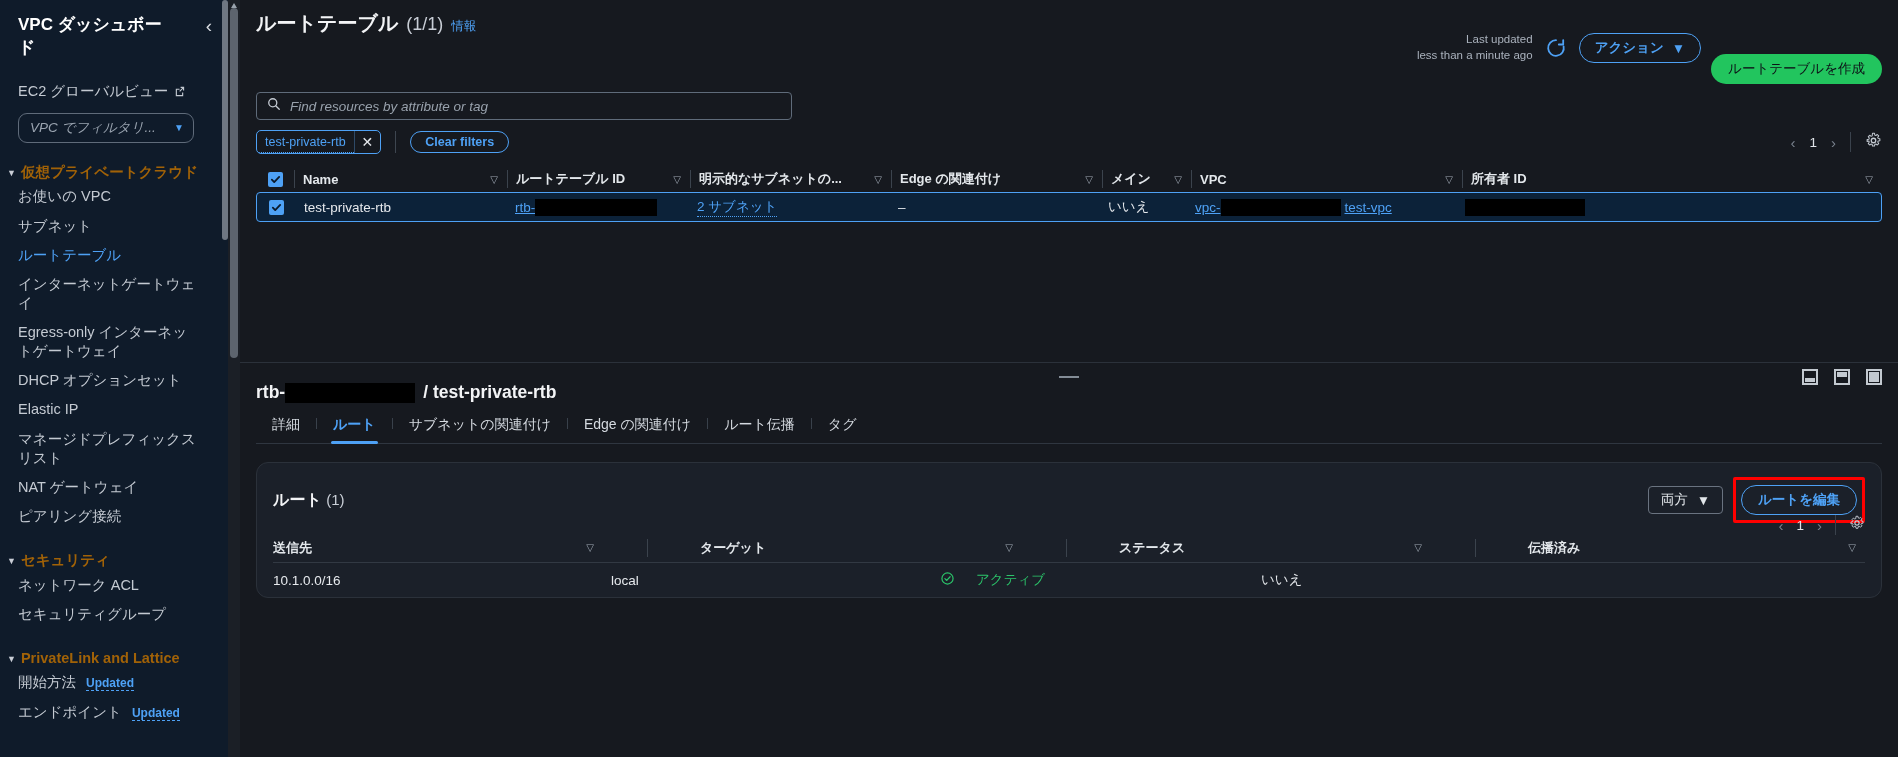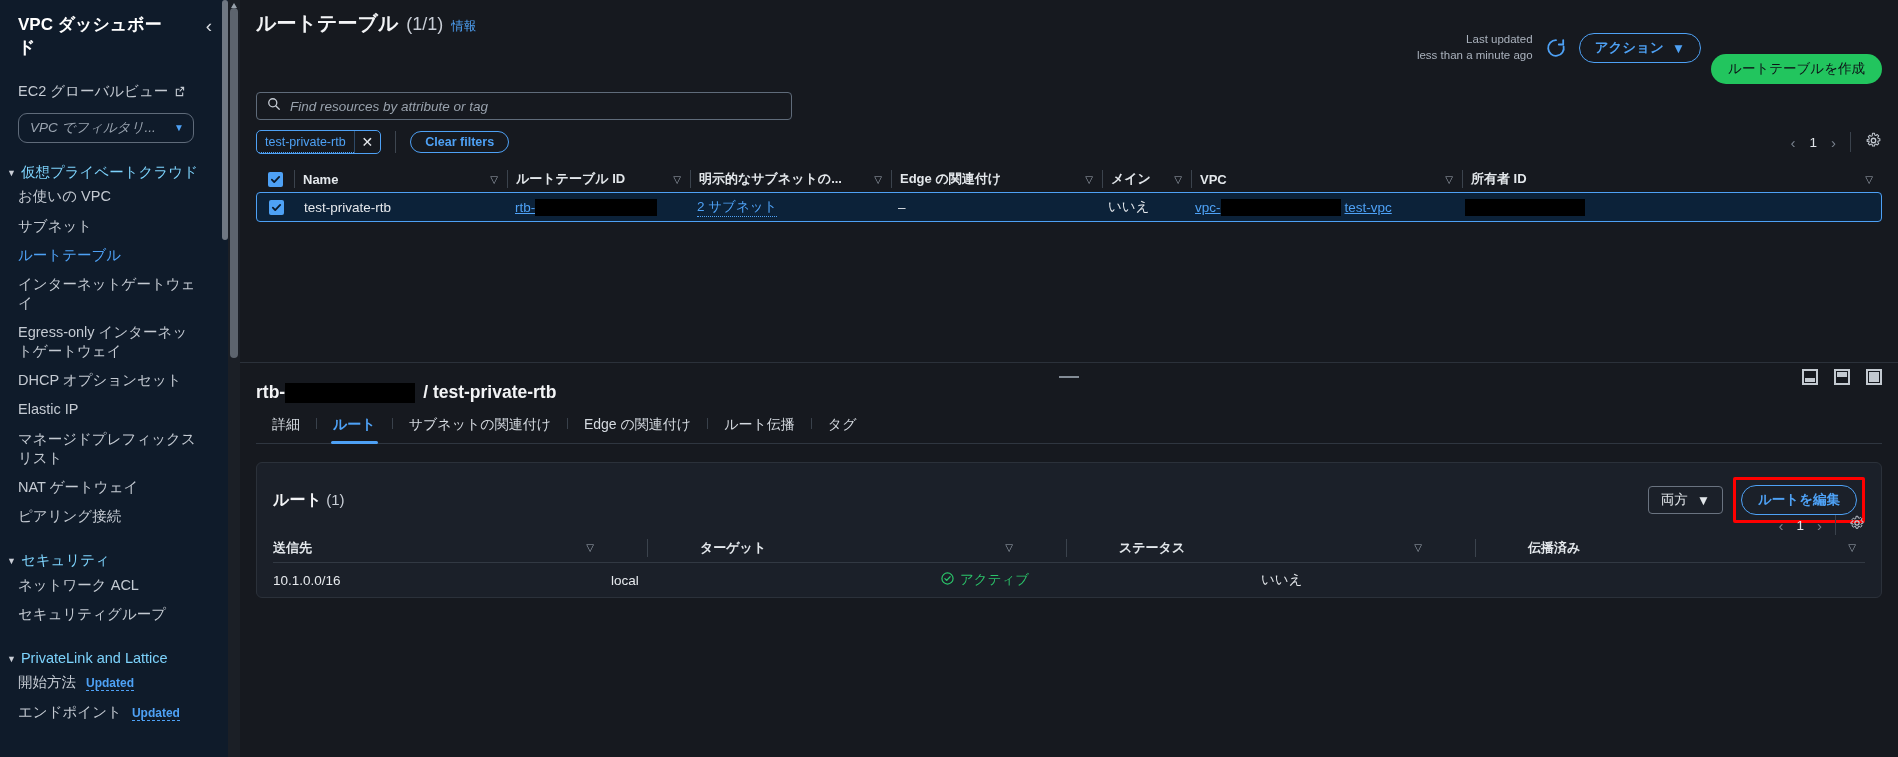--- a/index.html
+++ b/index.html
@@ -46,21 +46,21 @@
   }
   .sb-filter span.ph { font-size: 13.5px; color: #9aa4b0; font-style: italic; }
   .caret-blue { color: #4ea1f5; font-size: 10px; }
 
   .sb-group {
     margin: 20px 0 0 0; padding-left: 7px;
     display: flex; align-items: flex-start; gap: 5px;
   }
   .sb-group .tri { color: #c9ced6; font-size: 9px; padding-top: 5px; }
   .sb-group .gtxt {
-    font-size: 14.5px; font-weight: normal; color: #7dd3fc; line-height: 1.35;
+    font-size: 14.5px; font-weight: bold; color: #a16207; line-height: 1.35;
     max-width: 178px;
   }
   .sb-item {
     padding: 5px 10px 5px 18px; font-size: 14.5px; color: #c4cad2;
     line-height: 1.32; cursor: pointer; max-width: 210px;
   }
   .sb-item.active { color: #4ea1f5; }
   .sb-item .upd {
     color: #4ea1f5; font-size: 12px; font-weight: bold;
     border-bottom: 1px dashed #4ea1f5; margin-left: 6px;
@@ -222,21 +222,21 @@
   .tab.sel { color: #4ea1f5; font-weight: bold; }
   .tab.sel::after {
     content: ''; position: absolute; left: 14px; right: 14px; bottom: -1px;
     height: 3px; background: #4ea1f5; border-radius: 2px;
   }
   .tab-div { width: 1px; background: #39414b; margin: 6px 0 14px 0; }
 
   
   .card {
     margin: 18px 16px 1px 16px; background: #1b2029;
-    border: 1px solid #2b313a; border-radius: 6px; padding: 14px 16px 0 16px;
+    border: 1px solid #2b313a; border-radius: 12px; padding: 14px 16px 0 16px;
     position: relative;
   }
   .card-head { display: flex; align-items: center; justify-content: space-between; }
   .card-title { font-size: 16px; font-weight: bold; color: #f3f4f6; }
   .card-title .cnt { font-weight: normal; color: #c9ced6; font-size: 15px; }
   .card-actions { display: flex; align-items: center; gap: 10px; }
   .select-btn {
     border: 1px solid #6a7380; border-radius: 4px; color: #e2e6ea; background: transparent;
     font-size: 13.5px; padding: 4px 12px; cursor: pointer; font-family: inherit;
     display: flex; align-items: center; gap: 9px;
@@ -265,21 +265,21 @@
     gap: 44px;
   }
   .ct-row {
     display: flex; align-items: center; height: 34px;
     font-size: 13.5px; color: #e6e9ed;
   }
   .cc-dest { width: 330px; }
   .cc-tgt { width: 330px; }
   .cc-stat { width: 320px; }
   .cc-prop { flex: 1; }
-  .status-ok { color: #2bc46a; display: flex; align-items: center; gap: 6px; }
+  .status-ok { color: #2bc46a; display: flex; align-items: center; gap: 22px; }
 </style>
 </head>
 <body>
 
 <div class="app">
 
   <aside class="sidebar">
     <div class="sb-head">
       <div class="sb-title">VPC ダッシュボード</div>
       <div class="sb-collapse">‹</div>

